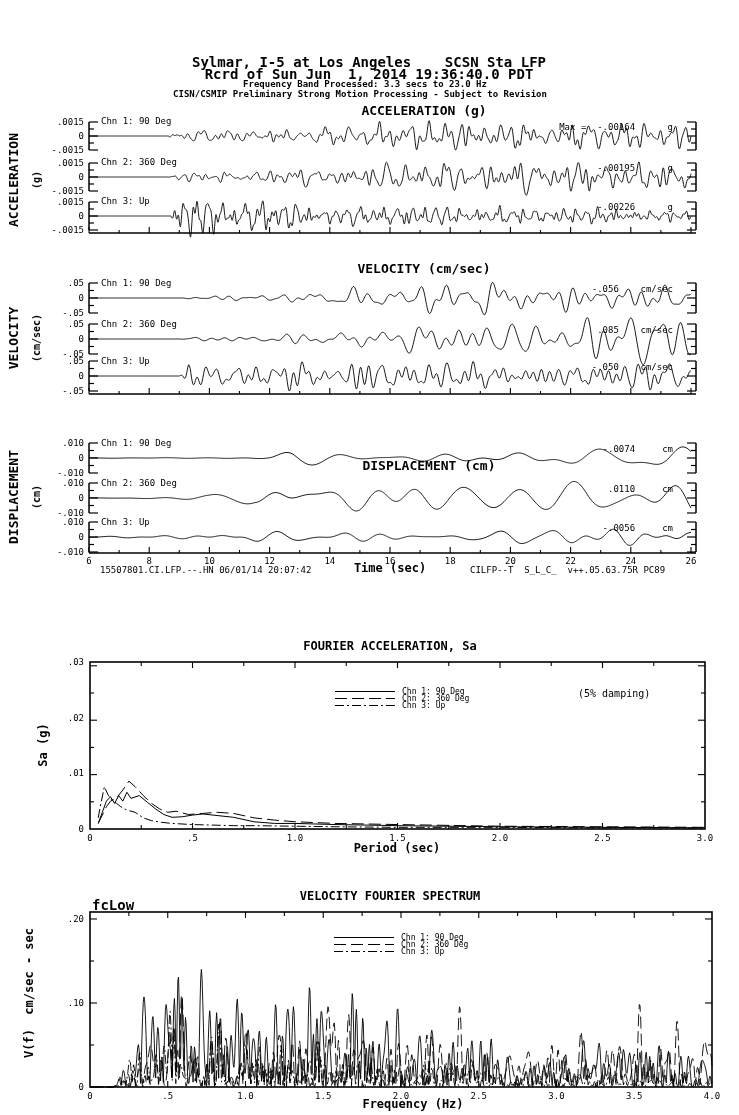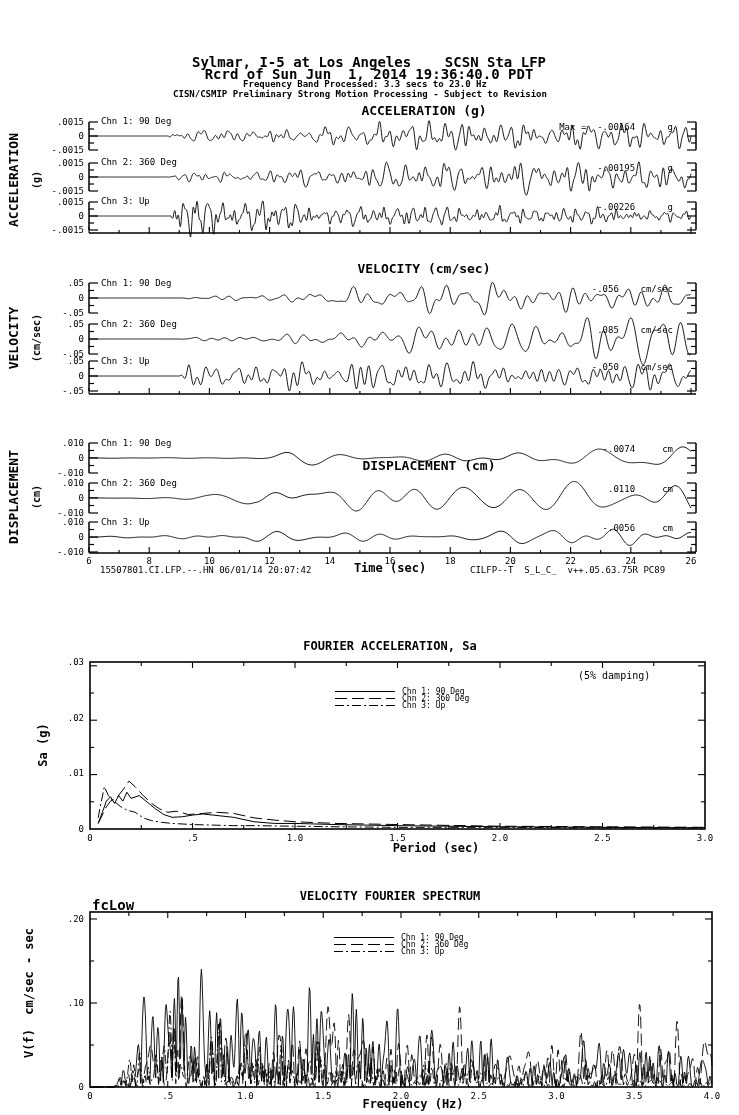--- a/index.html
+++ b/index.html
@@ -380,23 +380,23 @@
   <div class="abs rot b f13" style="left:14px;top:338px;">VELOCITY</div>
   <div class="abs rot b f10" style="left:36px;top:338px;">(cm/sec)</div>
   <div class="abs rot b f13" style="left:14px;top:497px;">DISPLACEMENT</div>
   <div class="abs rot b f10" style="left:36px;top:497px;">(cm)</div>
 
   <div class="abs c b f11" style="left:390px;top:562px;">Time (sec)</div>
   <div class="abs f9" style="left:100px;top:566px;">15507801.CI.LFP.--.HN 06/01/14 20:07:42</div>
   <div class="abs f9" style="left:470px;top:566px;">CILFP--T  S_L_C_  v++.05.63.75R PC89</div>
 
   <div class="abs c b f12" style="left:390px;top:640px;">FOURIER ACCELERATION, Sa</div>
-  <div class="abs f10" style="left:578px;top:670px;">(5% damping)</div>
+  <div class="abs f10" style="left:578px;top:688px;">(5% damping)</div>
   <div class="abs rot b f12" style="left:44px;top:745px;">Sa (g)</div>
-  <div class="abs c b f11" style="left:397px;top:842px;margin-left:39px;">Period (sec)</div>
+  <div class="abs c b f11" style="left:397px;top:842px;">Period (sec)</div>
   <div class="legend" id="sa-legend" style="left:334px;top:688px;">
       <div class="leg-row">
         <svg width="62" height="7">
           <line x1="1" y1="3.5" x2="61" y2="3.5" stroke="#000000" stroke-width="1.2"></line>
         </svg>
         <span>Chn 1: 90 Deg</span>
       </div>
       <div class="leg-row">
         <svg width="62" height="7">
           <line x1="1" y1="3.5" x2="61" y2="3.5" stroke="#000000" stroke-width="1.2" stroke-dasharray="12,5"></line>

